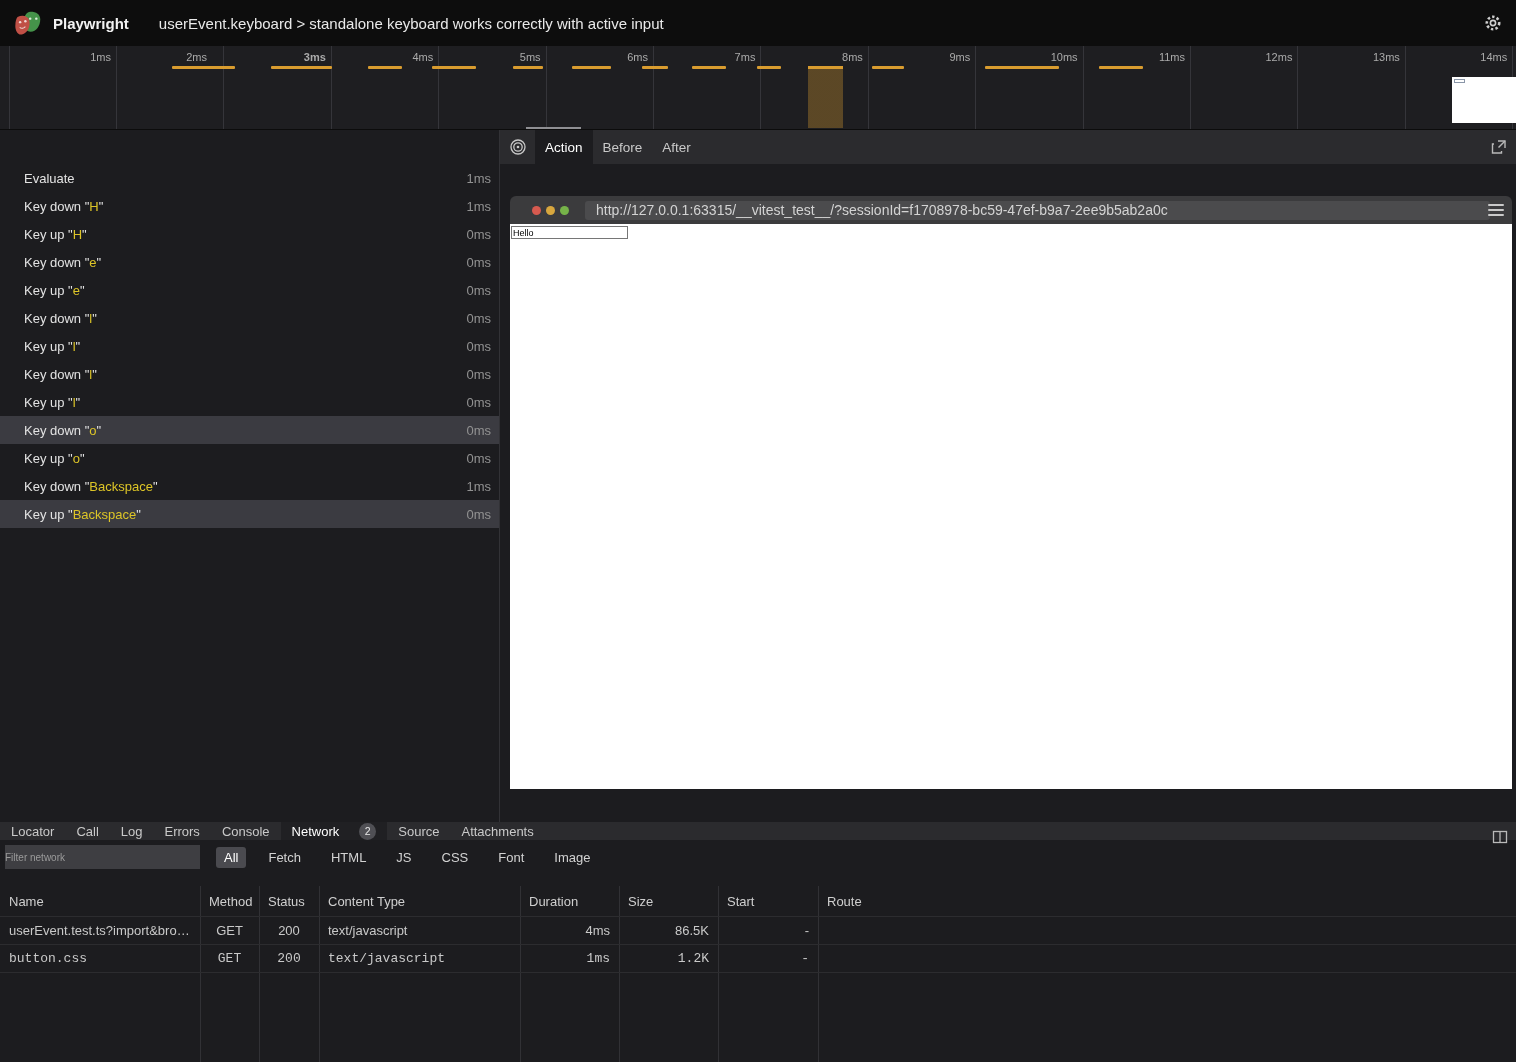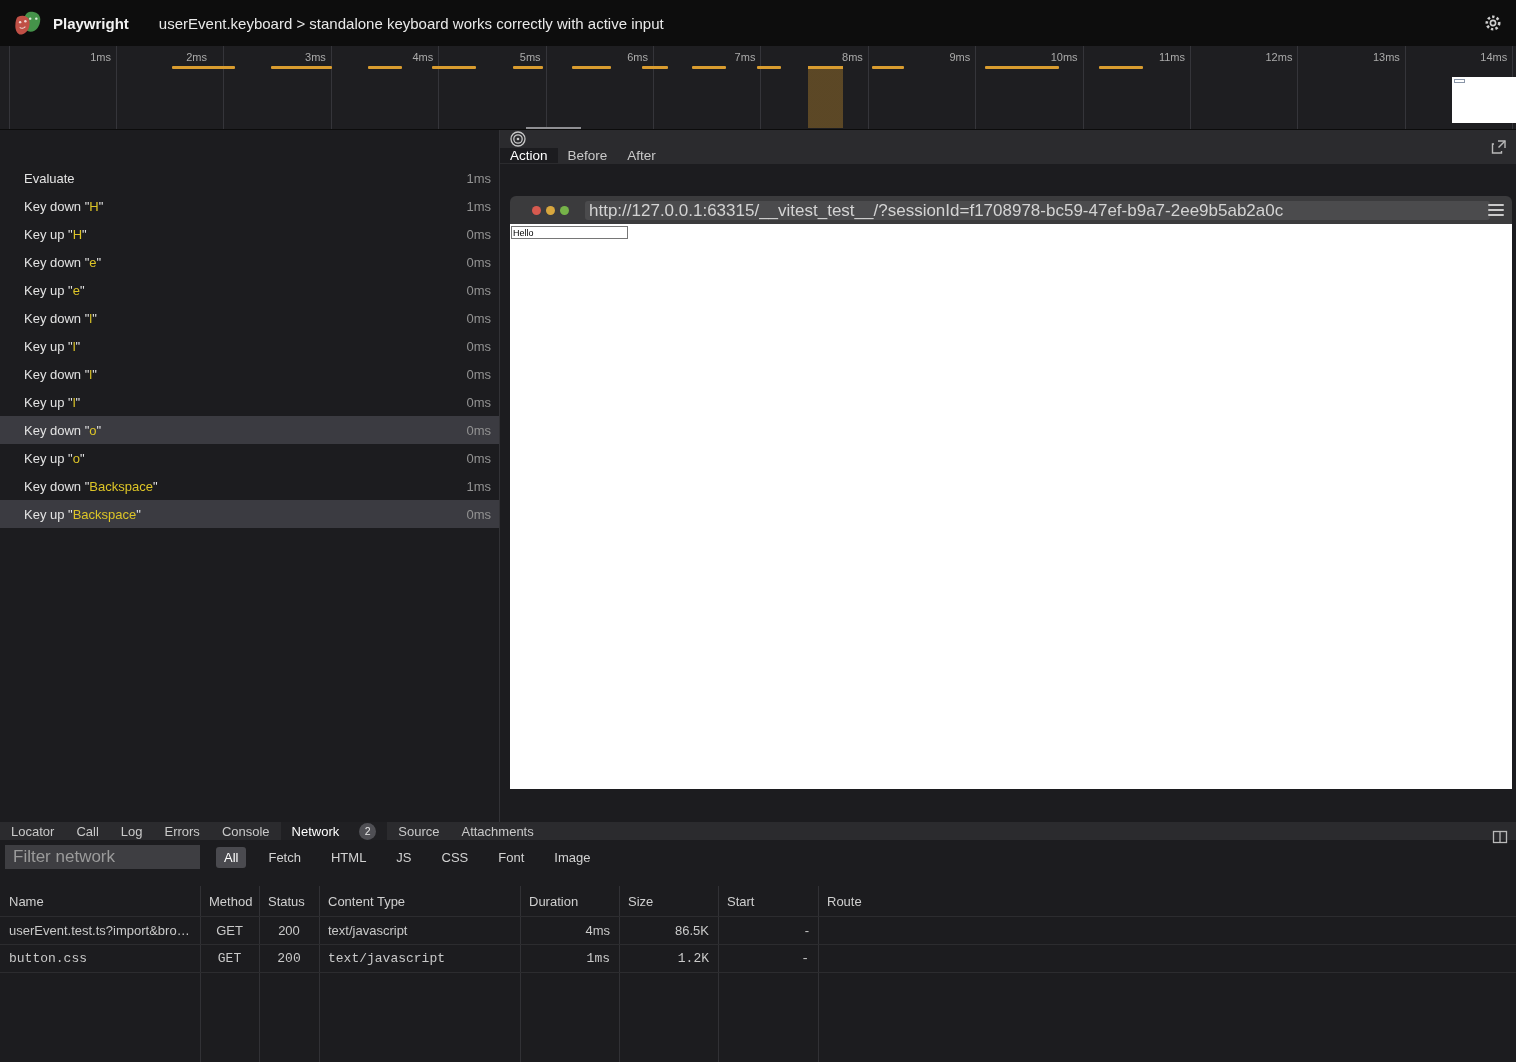--- a/index.html
+++ b/index.html
@@ -41,52 +41,52 @@
   .action-row { display:flex; align-items:center; height:28px; padding-left:24px;
     padding-right:8px; cursor:pointer; color:#e3e3e3; }
   .action-row.sel { background:#3b3b41; }
   .action-row .key { color:#ddc527; }
   .action-row .dur { margin-left:auto; color:#929292; }
   
   #v-divider { position:absolute; left:499px; top:130px; width:1px; height:692px; background:#323236; }
   
   #right-panel { position:absolute; left:500px; top:130px; width:1016px; height:692px;
     background:#1c1c1f; }
-  #right-toolbar { position:relative;flex-direction:column; }
+  #right-toolbar { position:relative; }
   #target-btn { display:flex; align-items:center; padding:0 8px 0 9px; cursor:pointer; }
   #popout-btn { position:absolute; right:8px; top:8px; width:18px; height:18px; cursor:pointer; }
   #browser-chrome { position:absolute; left:10px; top:66px; width:1002px; height:28px;
     background:#3b3b3d; border-radius:6px 6px 0 0; }
   .traffic { position:absolute; top:9.5px; width:9px; height:9px; border-radius:50%; }
   #t-red { left:22px; background:#d75a4f; }
   #t-yellow { left:36px; background:#d8a73e; }
   #t-green { left:50px; background:#76b349; }
   #url-bar { position:absolute; left:75px; top:5px; width:905px; height:19px;
-    background:#4b4b4d; border-radius:3px; color:#d3d3d3; font-size:17px;
-    line-height:19px; padding-left:4px; white-space:nowrap; overflow:hidden; }
+    background:#4b4b4d; border-radius:3px; color:#d3d3d3; font-size:14px;
+    line-height:19px; padding-left:11px; white-space:nowrap; overflow:hidden; }
   #menu-btn { position:absolute; right:8px; top:8px; width:16px; height:12px; cursor:pointer; }
   #menu-btn div { height:2px; background:#c9c9c9; margin-bottom:3px; border-radius:1px; }
   #snapshot-page { position:absolute; left:10px; top:94px; width:1002px; height:565px;
     background:#ffffff; }
   #hello-input { position:absolute; left:1px; top:2px; width:117px; height:13px;
     border:1px solid #767676; background:#fff; font-size:9px; color:#000;
     padding:0 1px; font-family:"Liberation Sans", sans-serif; }
   
   #bottom-panel { position:absolute; left:0; top:822px; width:1516px; height:240px;
     background:#1c1c1f; }
   #bottom-toolbar { height:18px; font-size:13px; position:relative; }
   .btab { display:flex; align-items:center; padding:0 11px; cursor:pointer; gap:6px; }
   .btab.sel { background:#202023; color:#fff;gap:20px; }
   .badge { display:inline-flex; align-items:center; justify-content:center;
     width:17px; height:17px; border-radius:50%; background:#505055; color:#e8e8e8;
     font-size:10.5px; }
   #columns-btn { position:absolute; right:8px; top:7px; width:16px; height:16px; cursor:pointer; }
   #filter-row { position:relative; height:34px; display:flex; align-items:center; }
   #filter-input { position:absolute; left:5px; top:5px; width:195px; height:24px;
-    background:#3e3e42; border:none; color:#dddddd; padding:0 8px; font-size:17px;
+    background:#3e3e42; border:none; color:#dddddd; padding:0 0; font-size:10px;
     font-family:"Liberation Sans", sans-serif; outline:none; }
   #filter-input::placeholder { color:#9b9b9b; }
   #chips { position:absolute; left:216px; top:0; height:34px; display:flex; align-items:center; gap:14px; }
   .chip { padding:3px 8px; border-radius:3px; color:#d2d2d2; cursor:pointer; }
   .chip.sel { background:#4a4a4f; color:#fff; }
   
   #net-table { position:absolute; left:0; top:64px; width:1436px; bottom:0; }
   .net-cell { position:absolute; top:0; height:100%; display:flex; align-items:center;
     overflow:hidden; white-space:nowrap; }
   #net-header { position:absolute; left:0; top:0; width:1516px; height:30px; color:#cfcfcf; }
@@ -118,21 +118,21 @@
     </svg>
   </div>
 
   <div id="timeline">
       <div class="tl-line" style="left: 8.6px;"></div>
       <div class="tl-line" style="left: 116px;"></div>
       <div class="tl-label" style="left: 51px;">1ms</div>
       <div class="tl-line" style="left: 223.4px;"></div>
       <div class="tl-label" style="left: 147px;">2ms</div>
       <div class="tl-line" style="left: 330.8px;"></div>
-      <div class="tl-label" style="left: 265.8px;">3ms</div>
+      <div class="tl-label" style="left: 265.8px; font-weight: bold;">3ms</div>
       <div class="tl-line" style="left: 438.2px;"></div>
       <div class="tl-label" style="left: 373.2px;">4ms</div>
       <div class="tl-line" style="left: 545.6px;"></div>
       <div class="tl-label" style="left: 480.6px;">5ms</div>
       <div class="tl-line" style="left: 653px;"></div>
       <div class="tl-label" style="left: 588px;">6ms</div>
       <div class="tl-line" style="left: 760.4px;"></div>
       <div class="tl-label" style="left: 695.4px;">7ms</div>
       <div class="tl-line" style="left: 867.8px;"></div>
       <div class="tl-label" style="left: 802.8px;">8ms</div>

